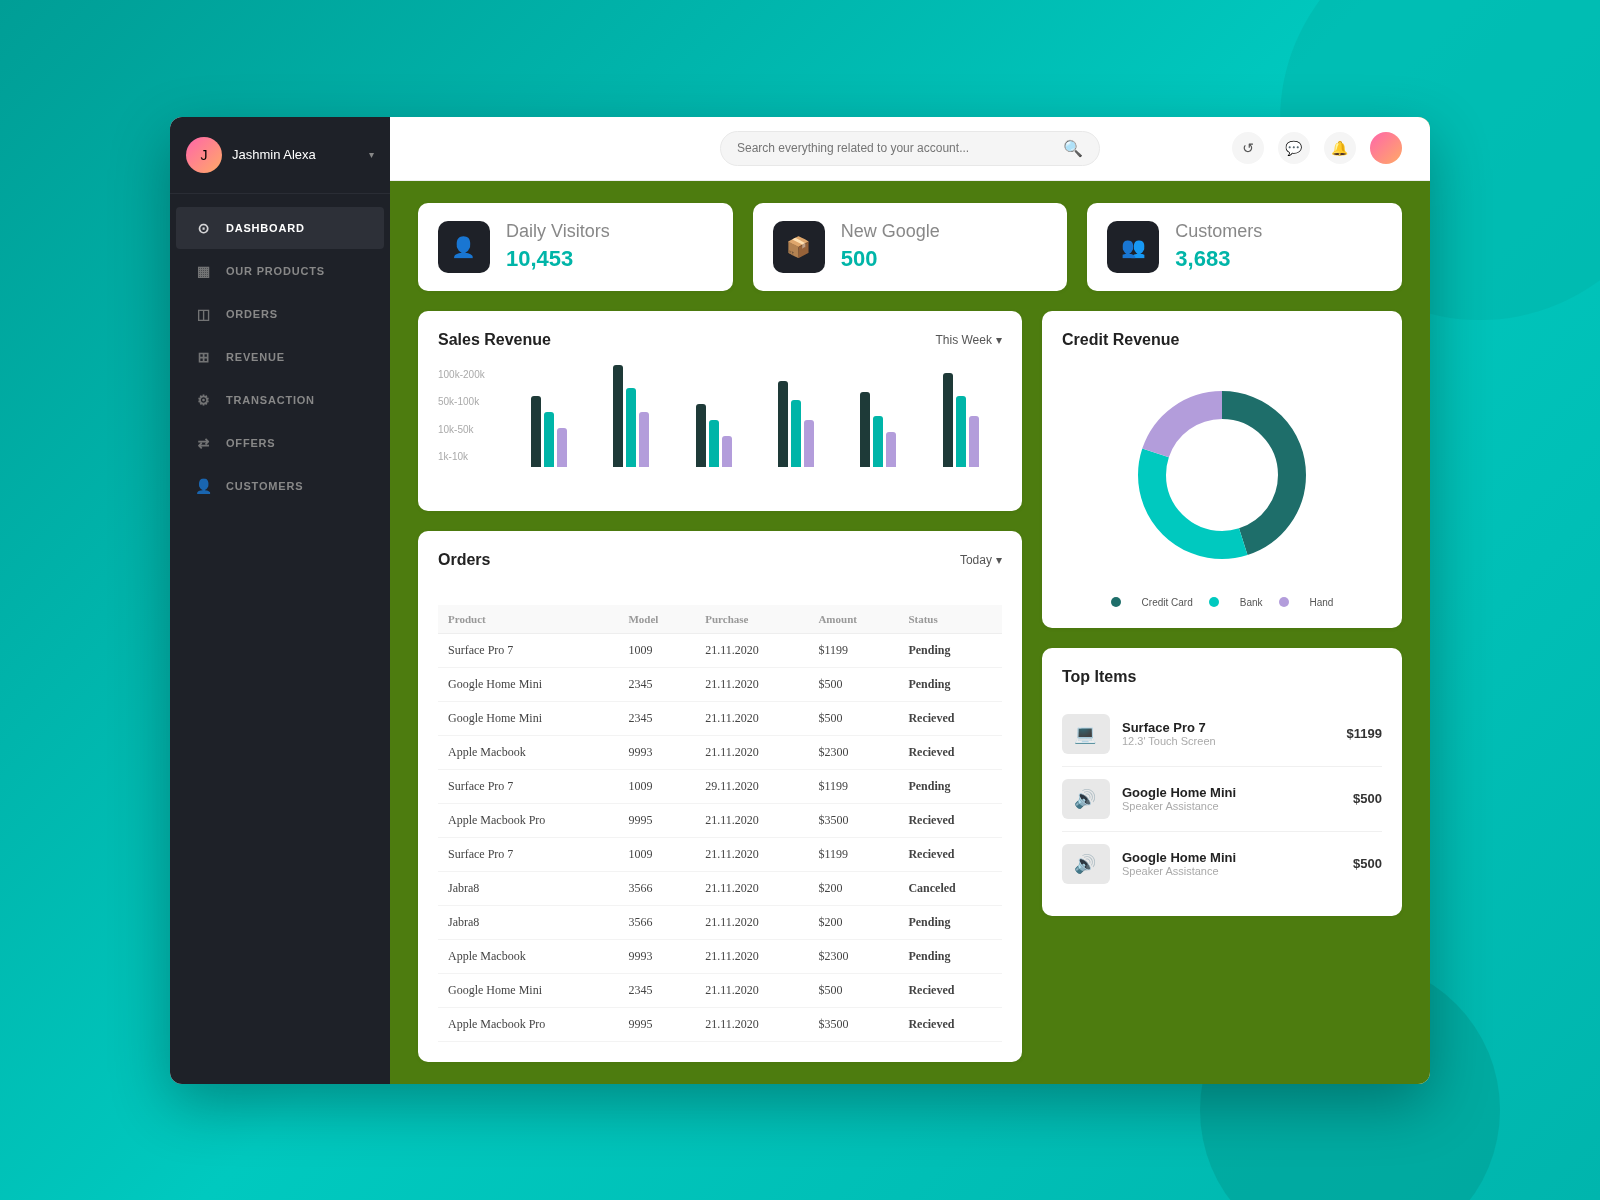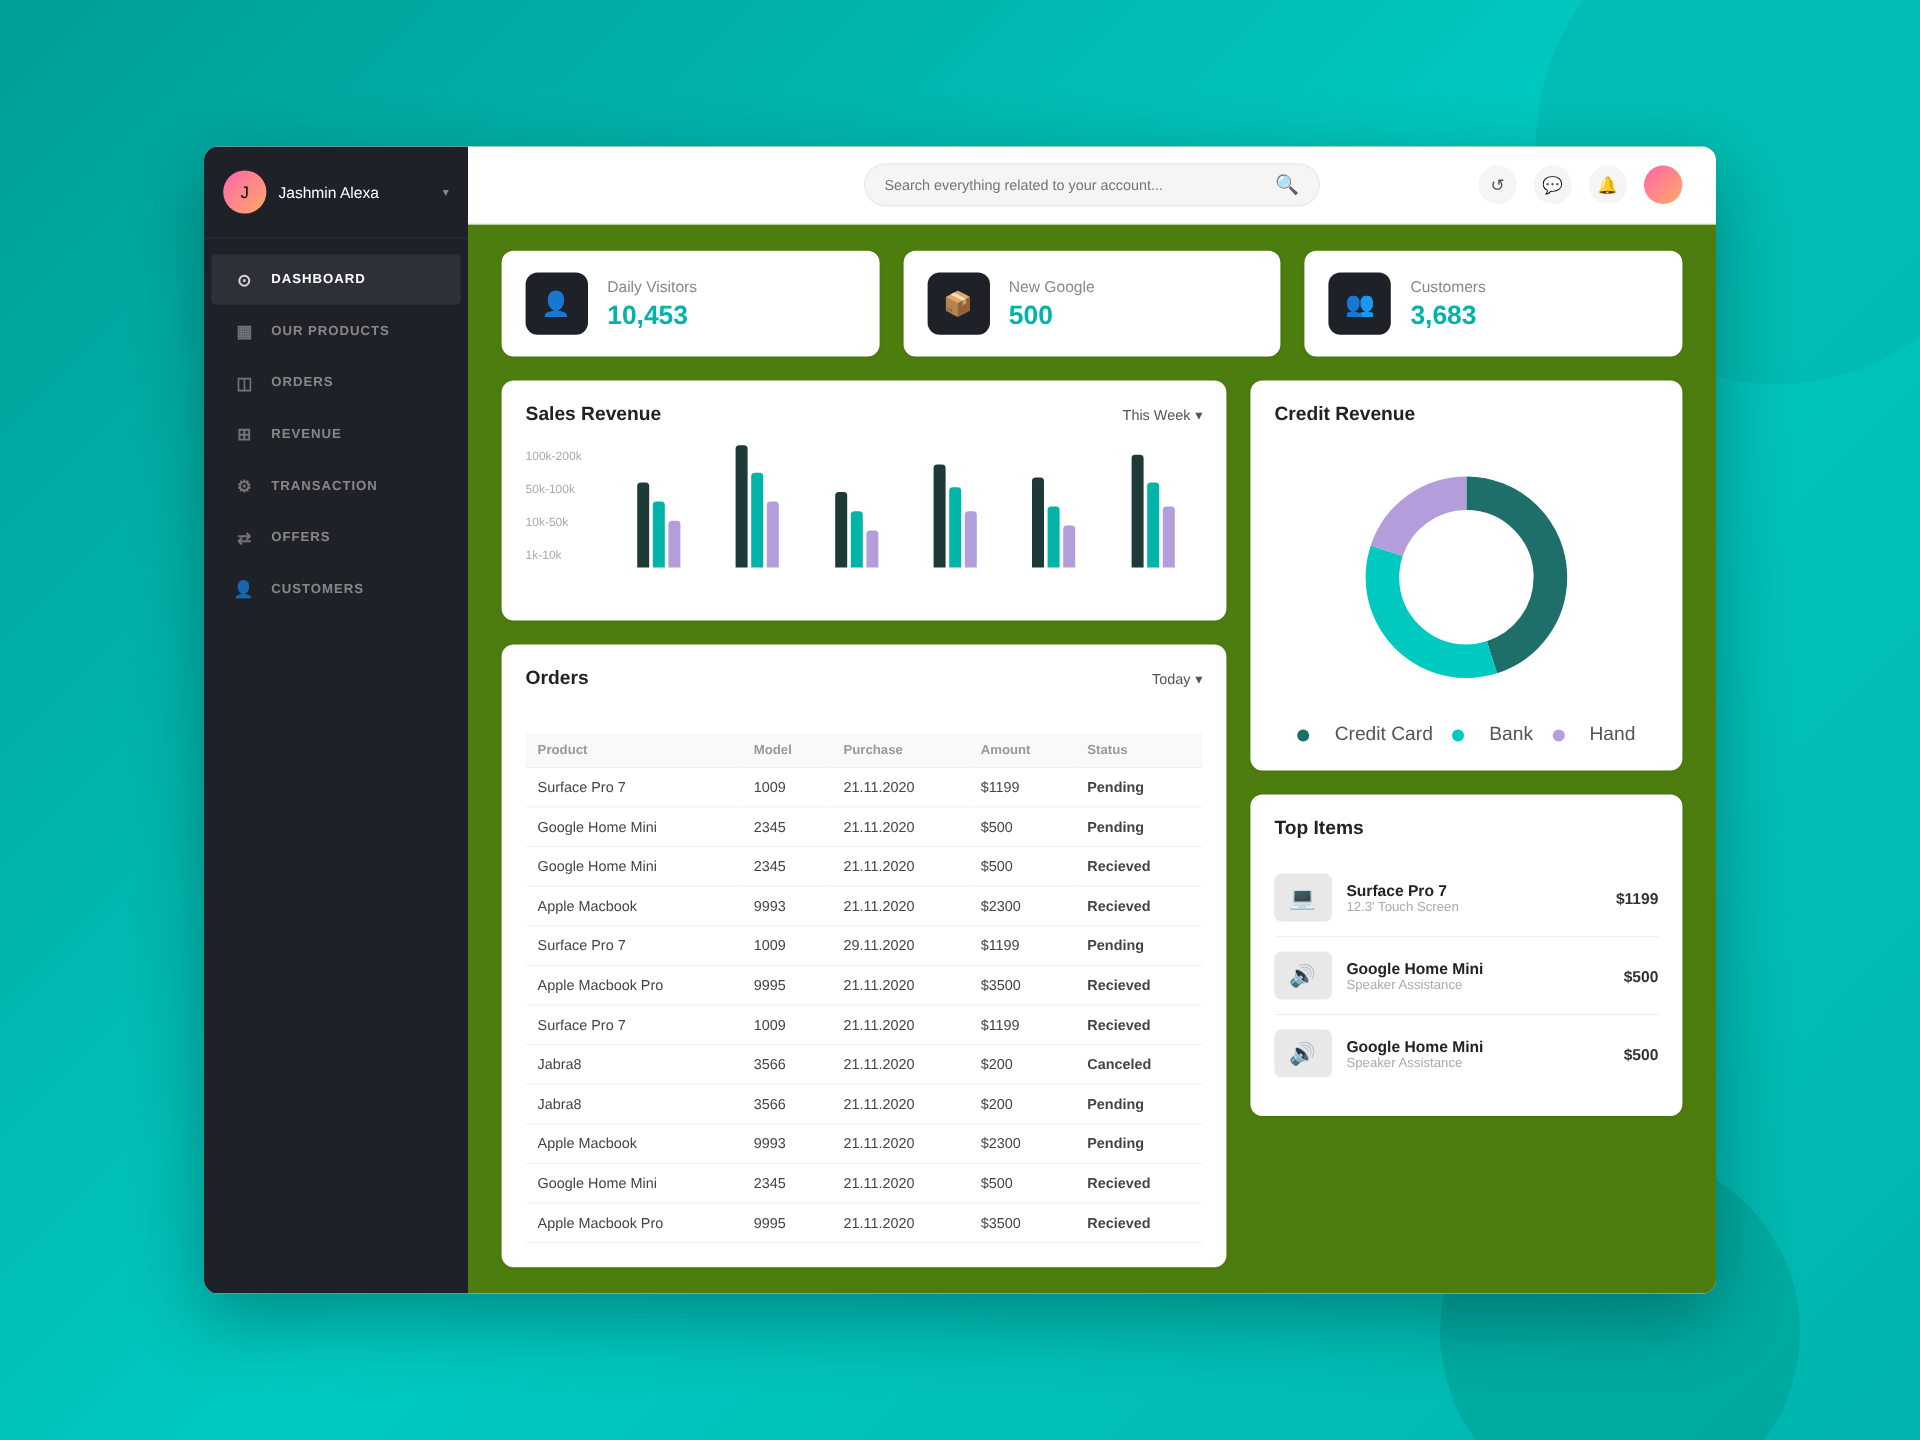--- a/index.html
+++ b/index.html
@@ -173,21 +173,21 @@
     .stat-icon-box {
       width: 52px; height: 52px;
       border-radius: 10px;
       background: #1e2128;
       display: flex; align-items: center; justify-content: center;
       font-size: 20px;
       color: #fff;
       flex-shrink: 0;
     }
     .stat-label {
-      font-size: 13px;
+      font-size: 18px;
       color: #888;
       margin-bottom: 4px;
     }
     .stat-value {
       font-size: 22px;
       font-weight: 700;
       color: #00b5a8;
     }
     
     .panels-row {
@@ -257,21 +257,21 @@
     .bar-dark { background: #1e3a38; }
     .bar-purple { background: #b39ddb; }
     .chart-x-labels {
       display: flex;
       justify-content: space-around;
       padding: 6px 10px 0 80px;
     }
     .x-label { font-size: 11px; color: #aaa; }
     
     .orders-panel { display: flex; flex-direction: column; }
-    .orders-table { width: 100%; border-collapse: collapse; margin-top: 20px; }
+    .orders-table { width: 100%; border-collapse: collapse; margin-top: 20px; font-family: Liberation Serif, serif; }
     .orders-table th {
       font-size: 11px;
       color: #999;
       font-weight: 600;
       text-align: left;
       padding: 8px 10px;
       background: #f9f9f9;
       border-bottom: 1px solid #eee;
     }
     .orders-table td {
@@ -301,21 +301,21 @@
     .donut-legend {
       display: flex;
       gap: 16px;
       justify-content: center;
       margin-top: 8px;
     }
     .legend-item {
       display: flex;
       align-items: center;
       gap: 21px;
-      font-size: 16px;
+      font-size: 10px;
       color: #555;
     }
     .legend-dot {
       width: 10px; height: 10px;
       border-radius: 50%;
     }
     
     .top-items-list { display: flex; flex-direction: column; gap: 0; }
     .top-item {
       display: flex;

